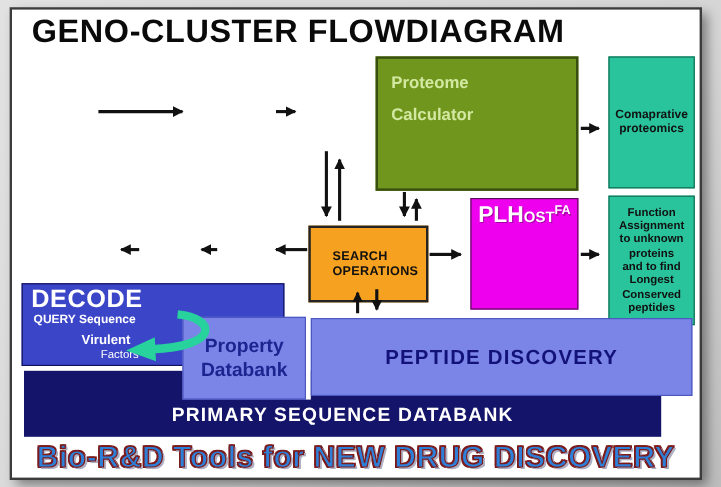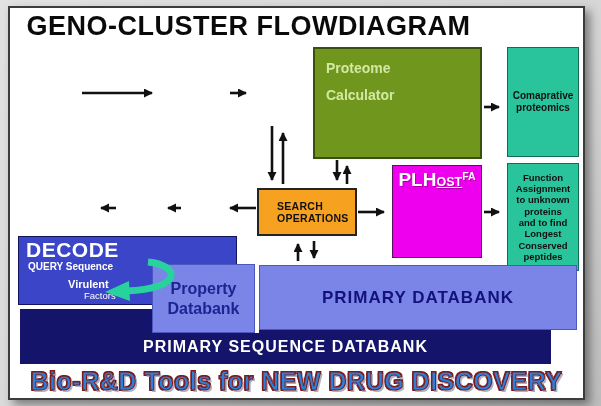--- a/index.html
+++ b/index.html
@@ -36,24 +36,24 @@
   #teal-comparative{left:507px; top:47px; width:72px; height:110px;}
   #teal-comparative .t{font-size:10px; line-height:12px;}
   #teal-function{left:507px; top:163px; width:72px; height:108px;}
   #teal-function .t{font-size:9.5px; line-height:11.3px;}
   #magenta-box{
     left:392px; top:165px; width:90px; height:93px; background:#ee00ee;
     border:1.5px solid #5c105c; box-sizing:border-box; color:#fff; text-align:center;
   }
   #magenta-box .wrap{margin-top:3px; text-shadow:1px 1px 0 rgba(120,0,120,0.6);}
   #magenta-box .big{font-size:19px; font-weight:bold;}
-  #magenta-box .small{font-size:12.5px; font-weight:bold;text-decoration:underline;}
+  #magenta-box .small{font-size:12.5px; font-weight:bold;}
   #magenta-box .sup{font-size:10.5px; font-weight:bold; vertical-align:super; line-height:0;}
   #orange-box{
-    left:257px; top:188px; width:100px; height:48px; background:#f6a11f;
+    left:257px; top:188px; width:100px; height:64px; background:#f6a11f;
     border:2px solid #242424; box-sizing:border-box;
     display:flex; align-items:center; padding-left:18px;
   }
   #orange-box .t{font-size:10.5px; line-height:12.5px; letter-spacing:0.3px;}
   #seapath-box{
     left:18px; top:236px; width:219px; height:69px; background:#3b45c8;
     border:1.5px solid #131360; box-sizing:border-box;
   }
   #seapath-title{left:7px; top:1px; font-size:21px; font-weight:bold; color:#fff; letter-spacing:0.5px;}
   #seapath-query{left:9px; top:24px; font-size:10px; font-weight:bold; color:#fff;}
@@ -136,21 +136,21 @@
     <div id="seapath-factors" class="abs">Factors</div>
   </div>
 
   <div id="property-gap" class="abs"></div>
   <div id="property-box" class="abs">
     <div class="t lbl" style="font-size:16px; line-height:20px;">Property
 Databank</div>
   </div>
 
   <div id="peptide-box" class="abs">
-    <div class="t">PRIMARY DATABANK</div>
+    <div class="t">PEPTIDE DISCOVERY</div>
   </div>
 
   <div id="banner" class="abs">Bio-R&amp;D Tools for NEW DRUG DISCOVERY</div>
 
   <svg id="flow-arrows" class="abs" viewBox="0 0 601 406" xmlns="http://www.w3.org/2000/svg">
     <defs>
       <marker id="ah" markerUnits="userSpaceOnUse" markerWidth="10" markerHeight="10" refX="8" refY="4.5" orient="auto">
         <path d="M0,0 L9,4.5 L0,9 z" fill="#111"></path>
       </marker>
     </defs>

